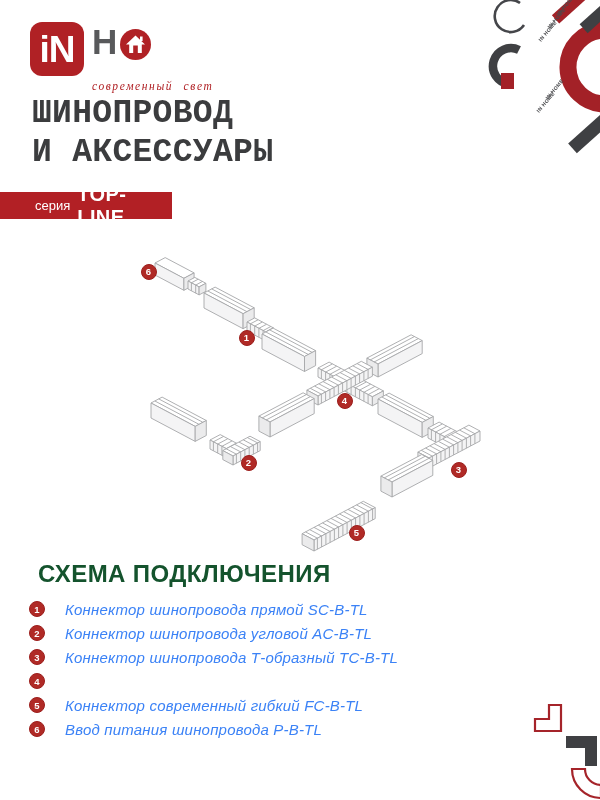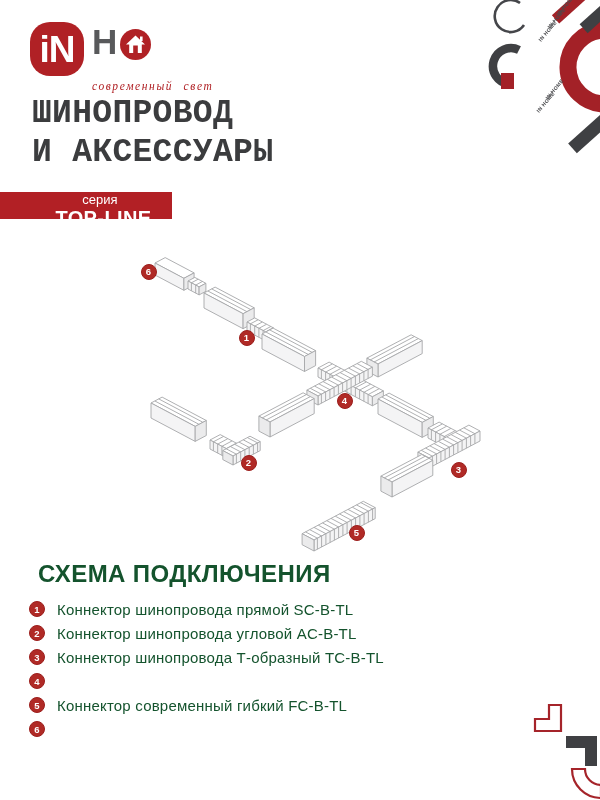--- a/index.html
+++ b/index.html
@@ -2,49 +2,49 @@
 <html><head>
 <meta charset="utf-8">
 <style>
   html,body{margin:0;padding:0;background:#888;}
   .page{
     position:relative;width:600px;height:800px;margin:0 auto;background:#ffffff;
     overflow:hidden;font-family:"Liberation Sans","DejaVu Sans",sans-serif;
   }
   
   .logo{position:absolute;left:30px;top:22px;display:flex;align-items:flex-start;z-index:4;}
-  .logo-mark{width:54px;height:54px;background:#b02125;border-radius:20px;color:#fff;
+  .logo-mark{width:54px;height:54px;background:#b02125;border-radius:12px;color:#fff;
     font-weight:bold;font-size:37px;text-align:center;line-height:56px;letter-spacing:-1px;}
   .logo-right{margin-left:8px;}
   .logo-home{display:flex;align-items:center;height:40px;font-weight:bold;font-size:35px;
     color:#58595b;letter-spacing:1px;line-height:40px;}
   .logo-o{width:31px;height:31px;margin:2px 2px 0 2px;position:relative;flex:0 0 auto;}
   .logo-tagline{margin-top:18px;font-family:"Liberation Serif","DejaVu Serif",serif;
     font-style:italic;font-size:11.5px;color:#b02125;letter-spacing:1.6px;word-spacing:6px;white-space:nowrap;}
   
   .title{position:absolute;left:32px;top:94px;font-size:33px;line-height:39px;font-weight:bold;
     color:#3b3c3e;letter-spacing:.3px;z-index:2;font-family:Liberation Mono, monospace;}
   .series-badge{position:absolute;left:0;top:192px;width:172px;height:27px;background:#b22025;
-    color:#fff;display:flex;align-items:center;padding-left:35px;box-sizing:border-box;z-index:2;flex-direction:column;}
+    color:#fff;display:flex;align-items:center;padding-left:35px;box-sizing:border-box;z-index:2;}
   .series-label{font-size:13px;margin-right:7px;}
   .series-name{font-size:20px;font-weight:600;letter-spacing:.4px;}
   
   .diagram-svg{position:absolute;left:0;top:0;width:600px;height:800px;z-index:1;}
   .callout{position:absolute;width:16px;height:16px;border-radius:50%;background:#b02a26;
     border:1px solid #9c1f1d;box-sizing:border-box;color:#fff;font-size:9.5px;font-weight:bold;
     display:flex;align-items:center;justify-content:center;z-index:3;}
   
   .section-heading{position:absolute;left:38px;top:560px;font-size:24px;font-weight:bold;
     color:#14532d;letter-spacing:.4px;z-index:2;}
   .legend{position:absolute;left:29px;top:597px;width:540px;z-index:2;}
   .legend-row{display:flex;align-items:center;height:24px;}
   .num-circle{width:16px;height:16px;border-radius:50%;background:#b02a26;border:1px solid #9c1f1d;
     box-sizing:border-box;color:#fff;font-size:9.5px;font-weight:bold;display:flex;
     align-items:center;justify-content:center;flex:0 0 auto;}
-  .legend-text{margin-left:12px;font-size:15px;color:#14532d;letter-spacing:.2px;}
+  .legend-text{margin-left:20px;font-size:15px;color:#3b82f6;letter-spacing:.2px;font-style:italic;}
   
   .decor-tr{position:absolute;right:0;top:0;width:125px;height:190px;z-index:0;}
   .decor-br{position:absolute;right:0;bottom:0;width:100px;height:110px;z-index:0;}
   .wm{font-size:5.2px;font-weight:bold;fill:#4a4b4e;letter-spacing:.4px;font-family:"Liberation Sans","DejaVu Sans",sans-serif;}
 </style>
 </head>
 <body>
 
 <div class="page">
 
@@ -326,20 +326,21 @@
     </div>
     <div class="legend-row">
       <span class="num-circle">4</span>
     </div>
     <div class="legend-row">
       <span class="num-circle">5</span>
       <span class="legend-text">Коннектор современный гибкий FC-B-TL</span>
     </div>
     <div class="legend-row">
       <span class="num-circle">6</span>
+      <span class="legend-text">Ввод питания шинопровода P-B-TL</span>
     </div>
   </div>
 
   <svg class="decor-br" viewBox="500 690 100 110">
     <path d="M561,705 L561,731 L535,731 L535,719 L549,719 L549,705 Z" fill="#ffffff" stroke="#a5242a" stroke-width="2.2"></path>
     <path d="M566,736 L597,736 L597,766 L585,766 L585,748 L566,748 Z" fill="#3f4043"></path>
     <path d="M572,769 A29,29 0 0 0 601,798 L601,785 A16,16 0 0 1 585,769 Z" fill="#ffffff" stroke="#a5242a" stroke-width="2.2"></path>
   </svg>
 
 </div>

